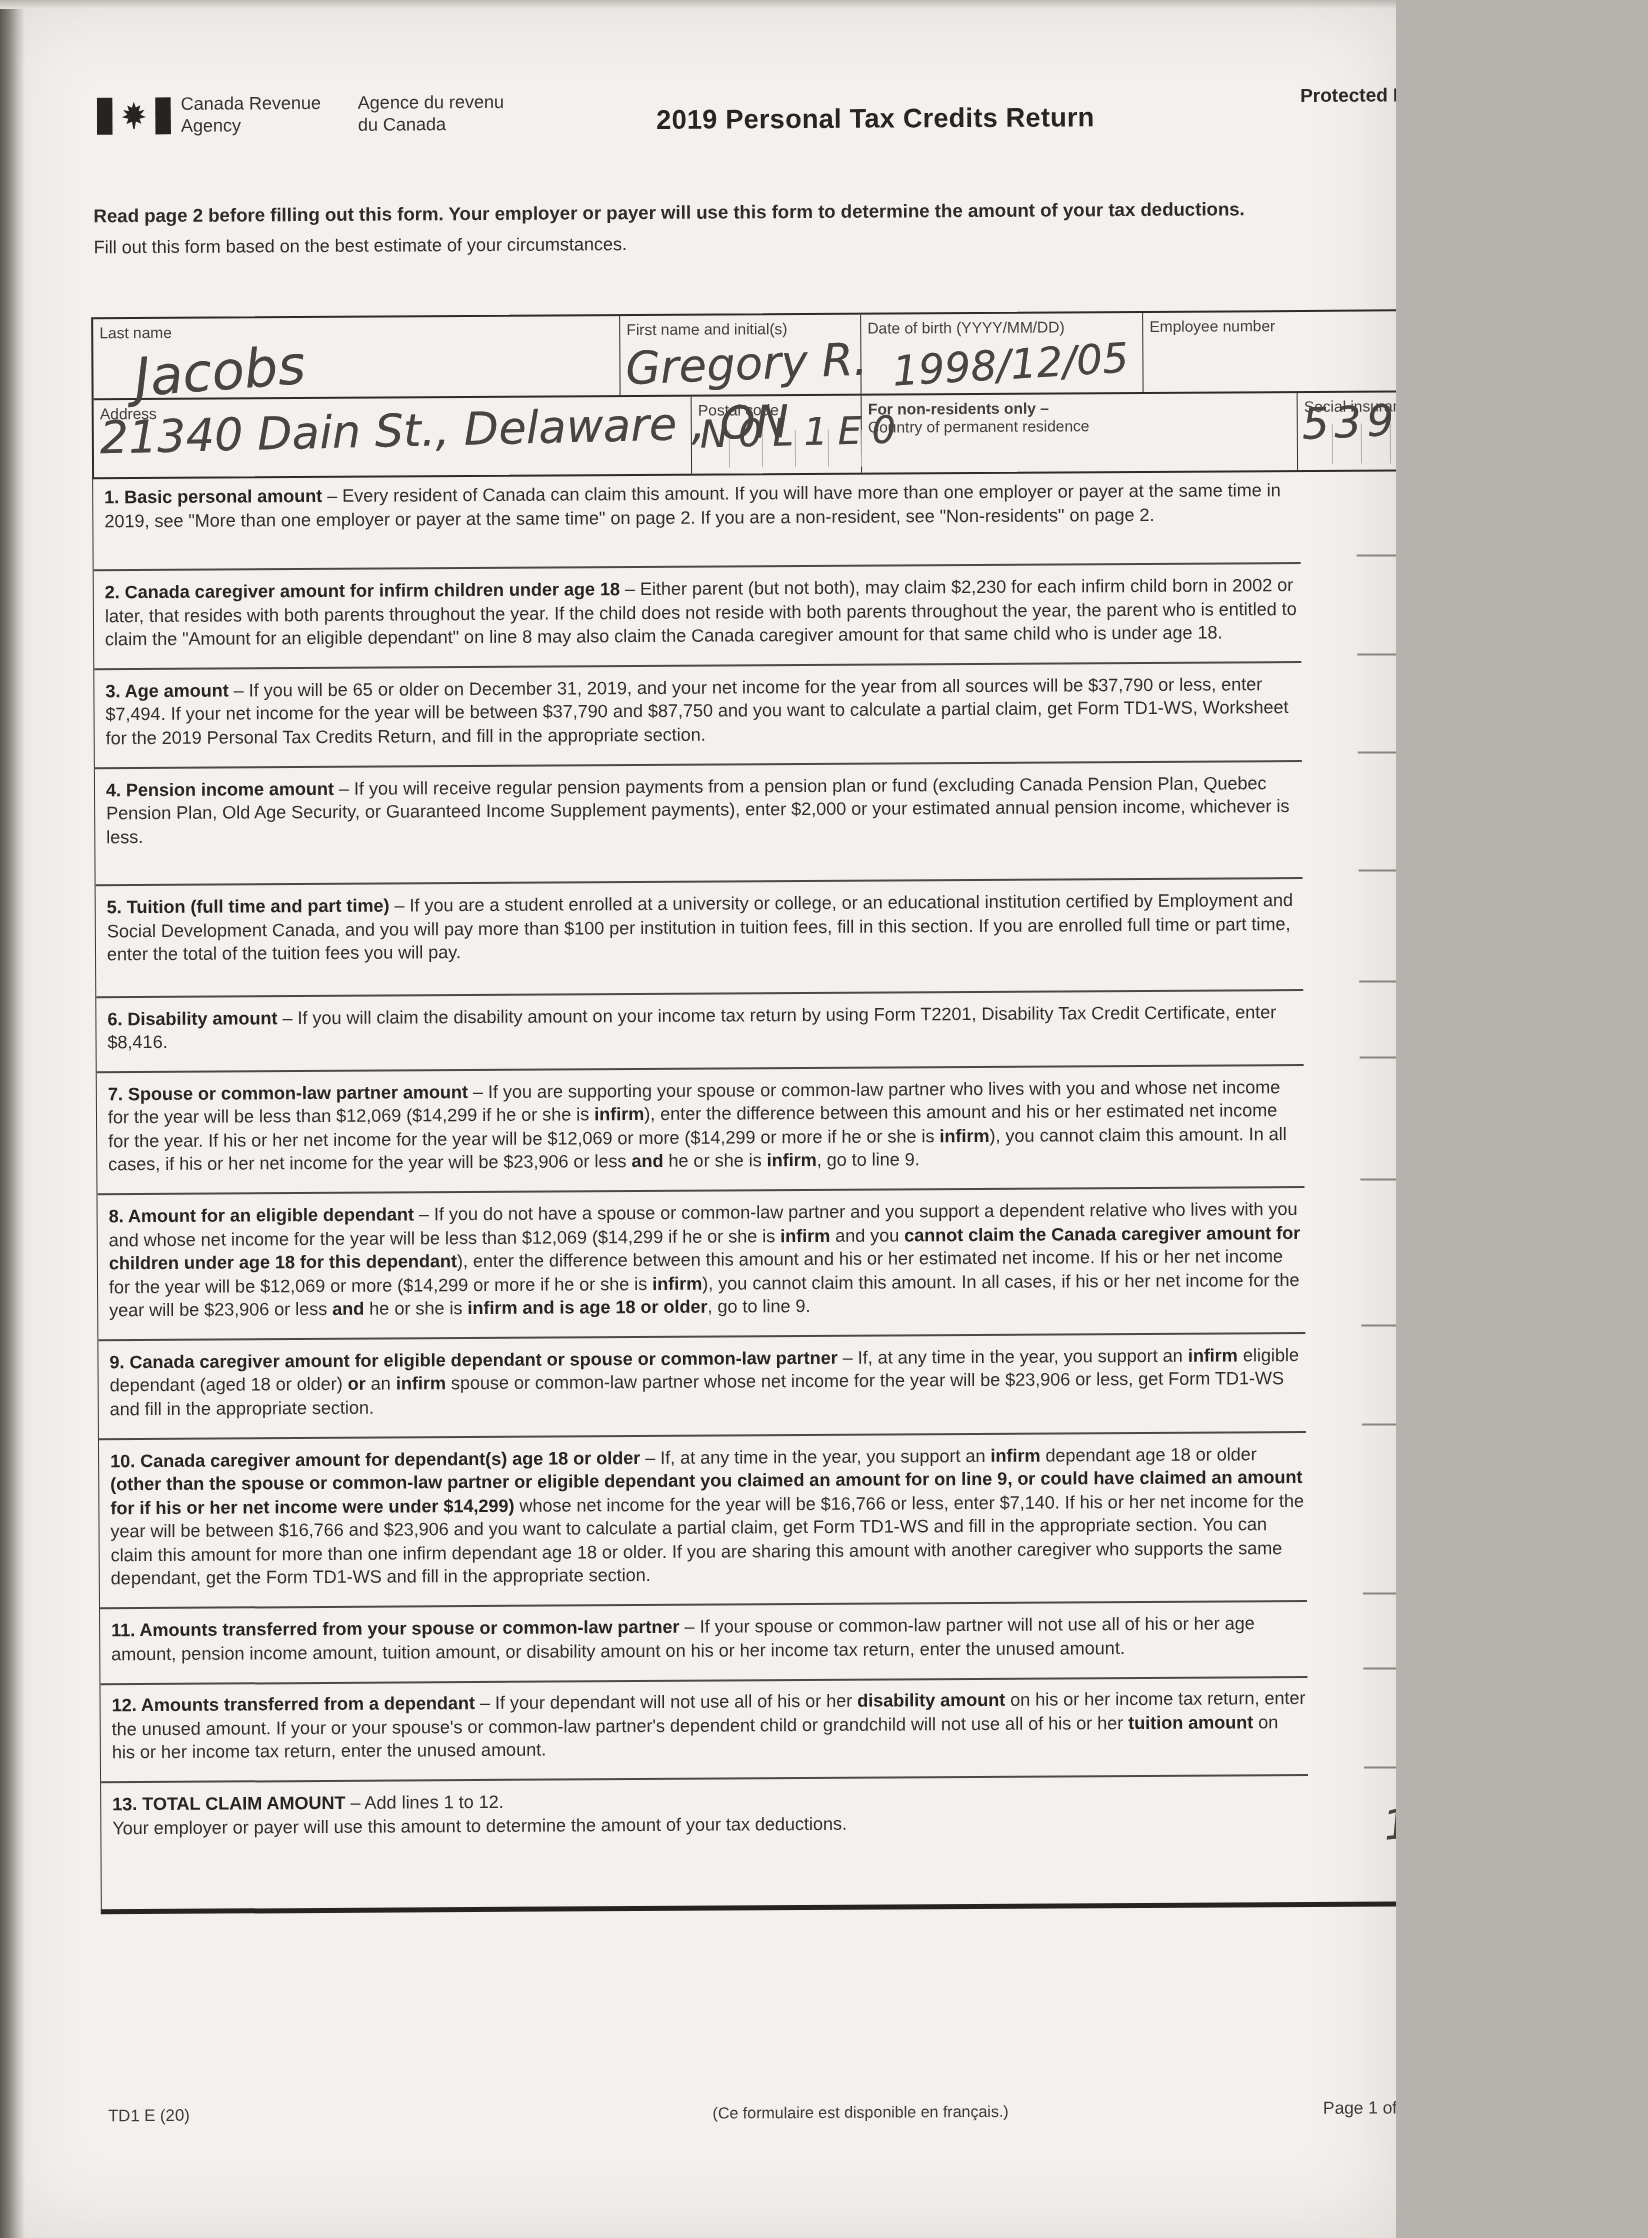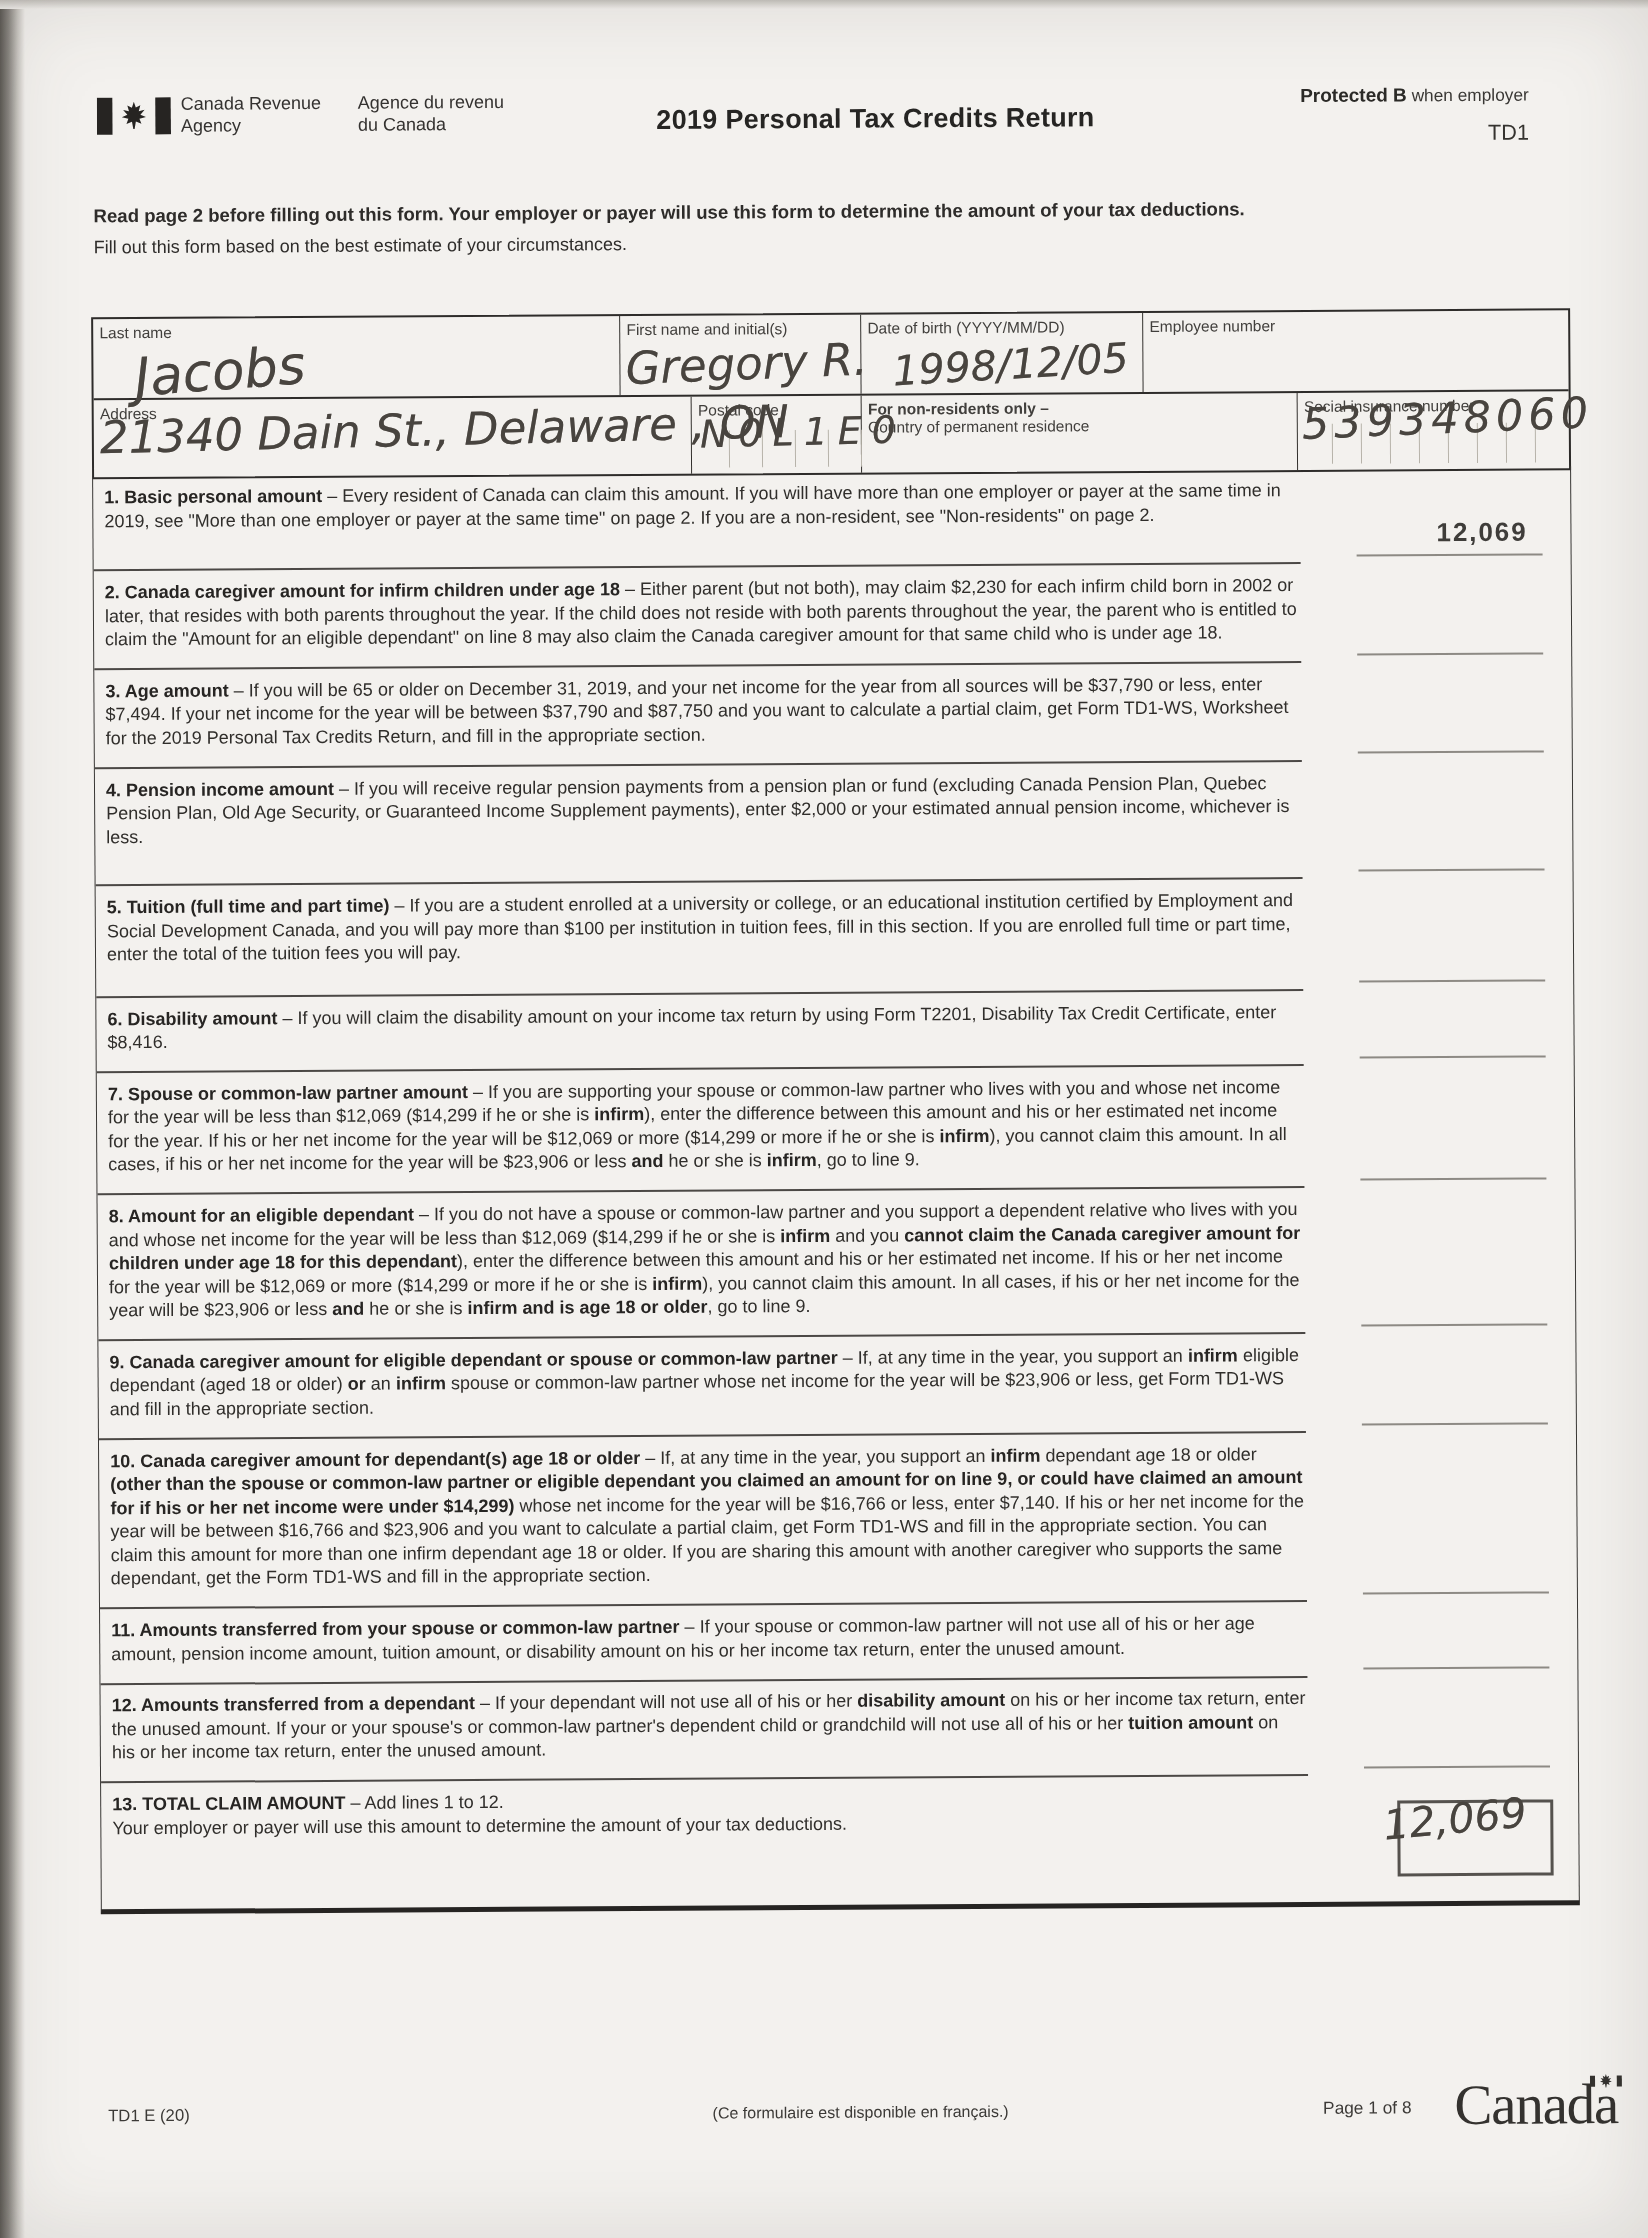--- a/index.html
+++ b/index.html
@@ -1,16 +1,16 @@
 <!DOCTYPE html>
 <html style="font-size:10px"><head>
 <meta charset="utf-8">
 <style>
   html,body{margin:0;padding:0;background:#b6b3af;}
-  .scan{position:relative;width:1648px;height:2239px;background:#f3f1ee;overflow:hidden;
+  .scan{position:relative;width:1396px;height:2239px;background:#f3f1ee;overflow:hidden;
         font-family:"Liberation Sans","DejaVu Sans",sans-serif;color:#2b2a28;}
   .scan::after{content:'';position:absolute;inset:0;pointer-events:none;
         box-shadow:inset 0 0 87px rgba(70,65,60,.14);}
   .edge-left{position:absolute;left:0;top:0;bottom:0;width:25px;
         background:linear-gradient(90deg,#5d5a55 0%,#8b8883 35%,#c9c6c1 70%,#f3f1ee 100%);}
   .edge-top{position:absolute;left:0;top:0;right:0;height:8.7px;
         background:linear-gradient(180deg,#c7c4bf,#f3f1ee);}
   .tilt{position:absolute;inset:0;transform:rotate(-0.35deg);transform-origin:805px 1114px;}
 
   

